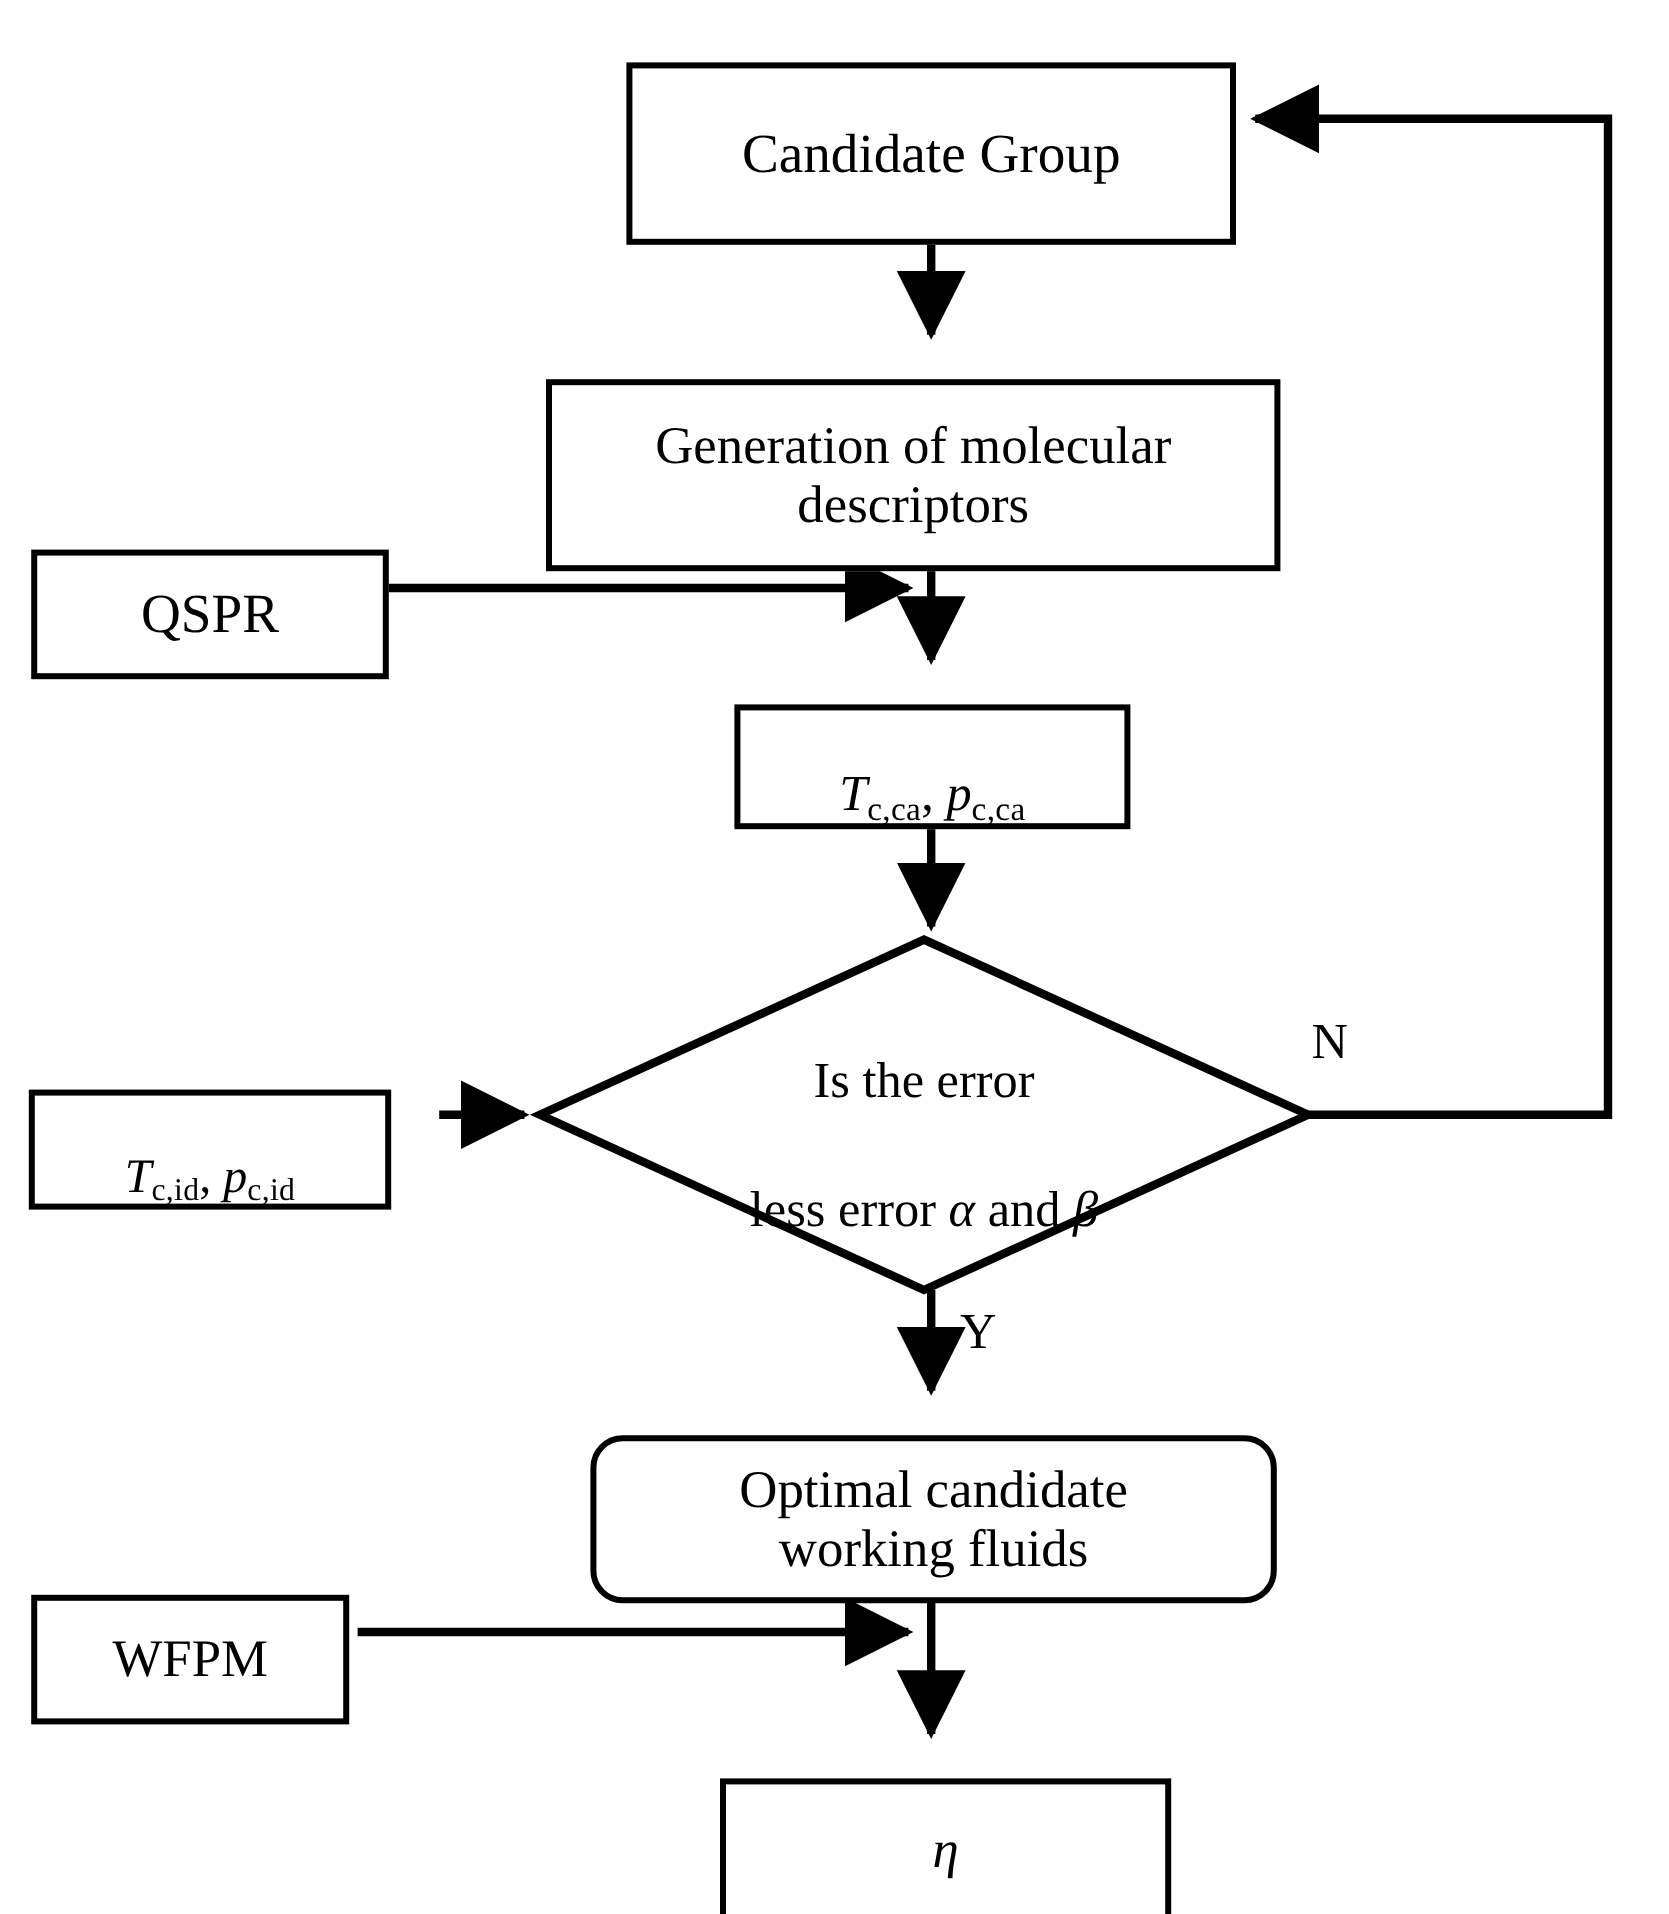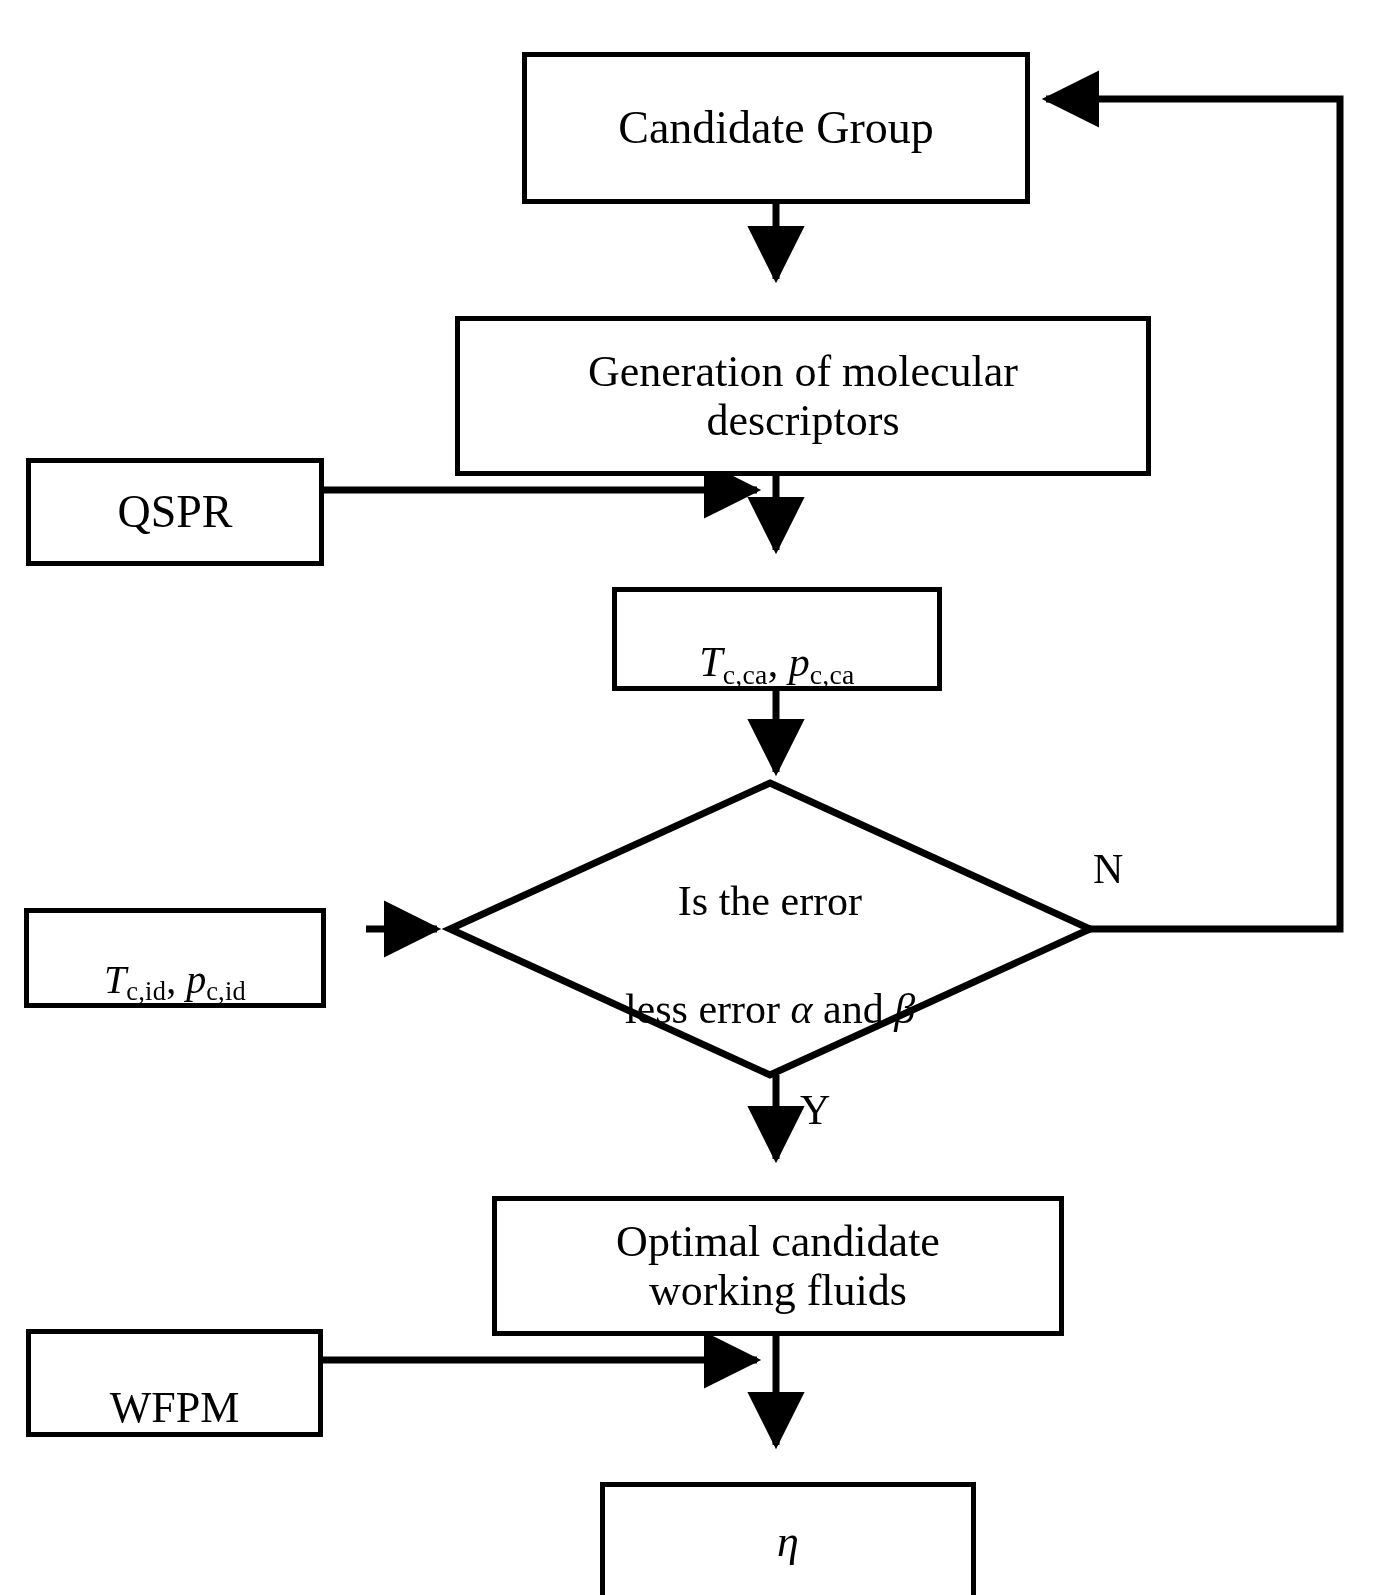--- a/index.html
+++ b/index.html
@@ -38,26 +38,26 @@
     z-index: 3;
     margin-top: 24px;
   }
   .node .label {
     display: block;
     padding: 0 10px;
     white-space: pre-line;
   }
   
   #node-candidate-group { left: 522px;  top: 28px;   width: 508px; height: 152px; font-size: 46px; }
-  #node-generation      { left: 455px;  top: 292px;  width: 696px; height: 160px; font-size: 44px; }
+  #node-generation      { left: 455px;  top: 292px;  width: 612px; height: 160px; font-size: 44px; }
   #node-qspr            { left: 26px;   top: 434px;  width: 298px; height: 108px; font-size: 46px; }
   #node-tpca            { left: 612px;  top: 563px;  width: 330px; height: 104px; font-size: 42px; text-align: right; }
   #node-tpid            { left: 24px;   top: 884px;  width: 302px; height: 100px; font-size: 40px; }
-  #node-optimal         { left: 492px;  top: 1172px; width: 572px; height: 140px; font-size: 44px; }
-  #node-wfpm            { left: 26px;   top: 1305px; width: 297px; height: 108px; font-size: 44px; align-items: flex-end; }
+  #node-optimal         { left: 492px;  top: 1172px; width: 572px; height: 140px; font-size: 44px; border-radius: 27px; }
+  #node-wfpm            { left: 26px;   top: 1305px; width: 265px; height: 108px; font-size: 44px; }
   #node-eta             { left: 600px;  top: 1458px; width: 376px; height: 120px; font-size: 44px; }
 
   
   #node-decision {
     position: absolute;
     left: 450px;
     top: 783px;
     width: 640px;
     height: 292px;
     z-index: 3;

